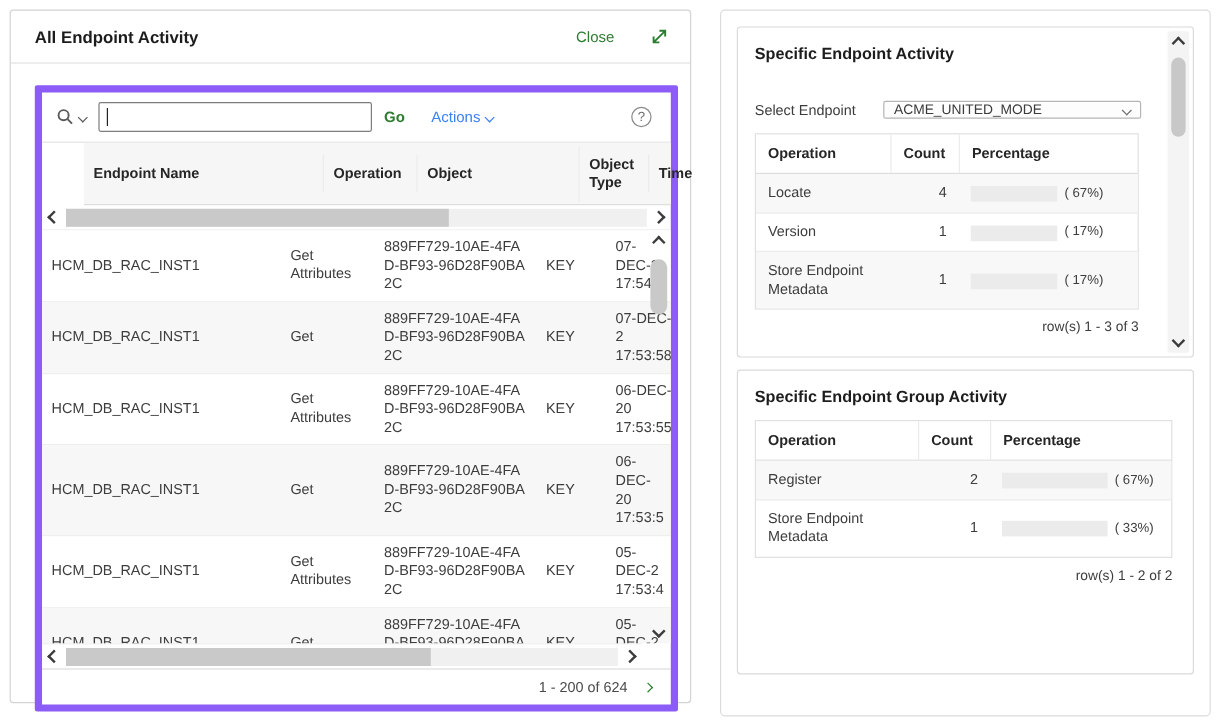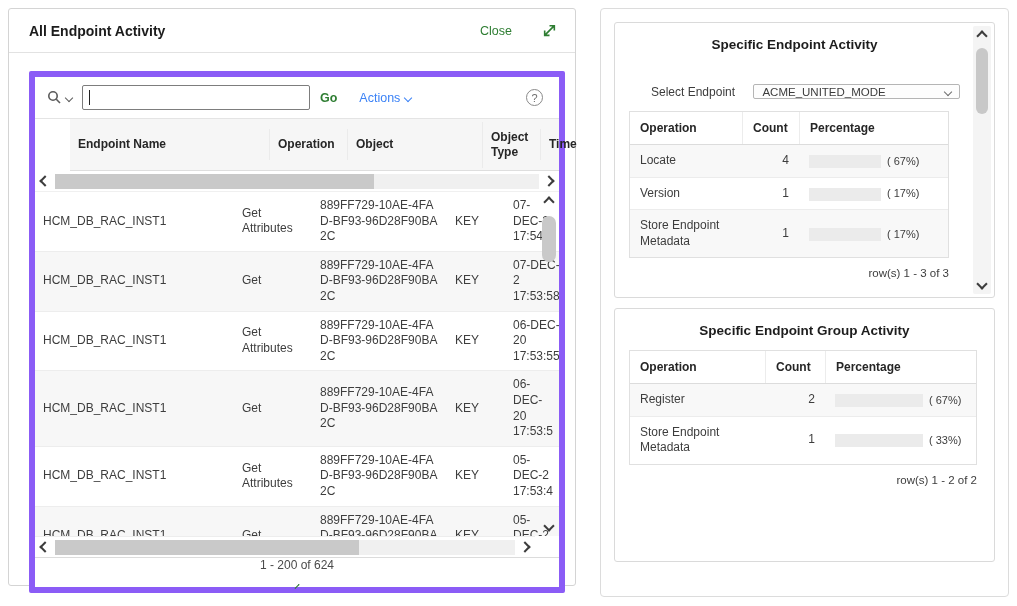--- a/index.html
+++ b/index.html
@@ -58,34 +58,34 @@
   .rows-wrap { position:relative; height:344px; overflow:hidden; }
   .lrow { min-height:49px; border-bottom:1px solid #ededed; background:#fff; }
   .lrow.alt { background:#f7f7f7; }
   .lcell { padding:6px 8px; line-height:1.3; }
   .c-obj { word-break:break-all; }
   .vscroll { position:absolute; right:0; top:0; width:20px; height:100%; display:flex; flex-direction:column; align-items:center; }
   .vs-chev { height:20px; display:flex; align-items:center; justify-content:center; color:#3c3c3c; cursor:pointer; }
   .vs-track { flex:1; width:14px; position:relative; cursor:pointer; }
   .vs-thumb { position:absolute; left:0; top:4px; width:14px; height:46px; background:#c9c9c9; border-radius:7px; cursor:grab; }
 
-  .pagination { display:flex; align-items:center; justify-content:flex-end; gap:14px; height:30px; padding:0 16px; border-top:1px solid #dcdcdc; color:#4a4a4a;flex-direction:column; }
+  .pagination { display:flex; align-items:center; justify-content:flex-end; gap:14px; height:30px; padding:0 16px; border-top:1px solid #dcdcdc; color:#4a4a4a; }
 
   
   .right-card {
     position:absolute; left:600px; top:8px; width:409px; height:589px;
     border:1px solid #dcdcdc; border-radius:4px; background:#fff; padding:13px;
   }
   .sub-panel { border:1px solid #dadada; border-radius:3px; background:#fff; position:relative; padding:14px; }
   .sub-panel.a { height:276px; margin-bottom:10px; padding-right:34px; }
   .sub-panel.b { height:254px; }
-  .sp-title { font-size:13.5px; font-weight:bold; color:#1d1d1d;text-align:center; }
+  .sp-title { font-size:13.5px; font-weight:bold; color:#1d1d1d; }
   .select-row { display:flex; align-items:center; margin-top:32px; }
   .sel-label { color:#3c3c3c; }
-  .panel-a .sel-label, .sub-panel.a .sel-label { width:107px;margin-left:22px; }
+  .panel-a .sel-label, .sub-panel.a .sel-label { width:107px; }
   .sub-panel.b .sel-label { width:135px; }
   .select { display:flex; align-items:center; justify-content:space-between; border:1px solid #b5b5b5; border-radius:2px;
             background:#fdfdfd; height:15px; padding:0 8px; font-size:11.5px; color:#3c3c3c; cursor:pointer; }
   .select.a { width:215px; }
   .select.b { width:213px; }
   .sel-chev { color:#6d6d6d; margin-left:8px; }
 
   .mini-table { margin-top:12px; border:1px solid #e0e0e0; }
   .sub-panel.a .mini-table, .sub-panel.a .mt-footer { width:320px; }
   .sub-panel.b .mini-table, .sub-panel.b .mt-footer { width:348px; }

